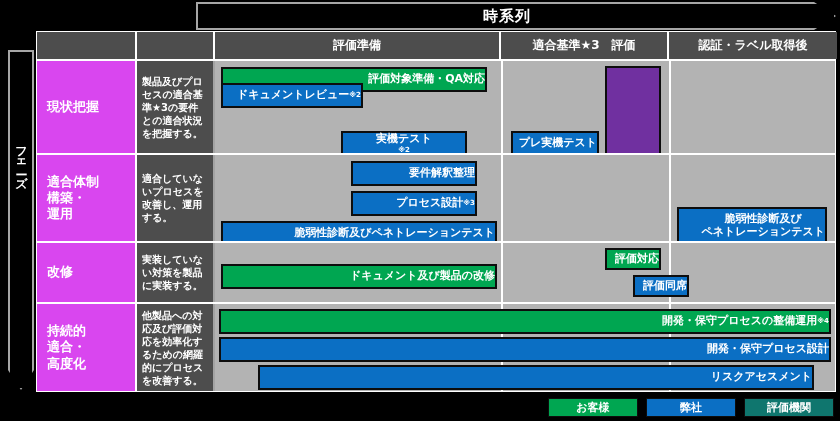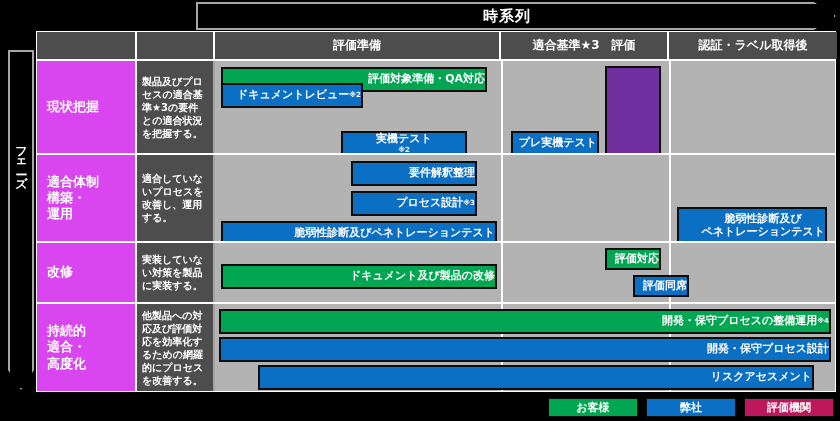--- a/index.html
+++ b/index.html
@@ -183,21 +183,21 @@
     border: 1px solid #0d0d0d;
     display: flex;
     align-items: center;
     justify-content: center;
     color: #ffffff;
     font-size: 11px;
     font-weight: bold;
   }
   .legend-item.green { background: #00a651; }
   .legend-item.blue  { background: #0b6fc4; }
-  .legend-item.purple{ background: #be185d; }
+  .legend-item.purple{ background: #0f766e; }
 </style>
 </head>
 <body>
 
 <div id="stage">
 
   <div id="timeline-arrow">
     <span class="label">時系列</span>
   </div>
 

